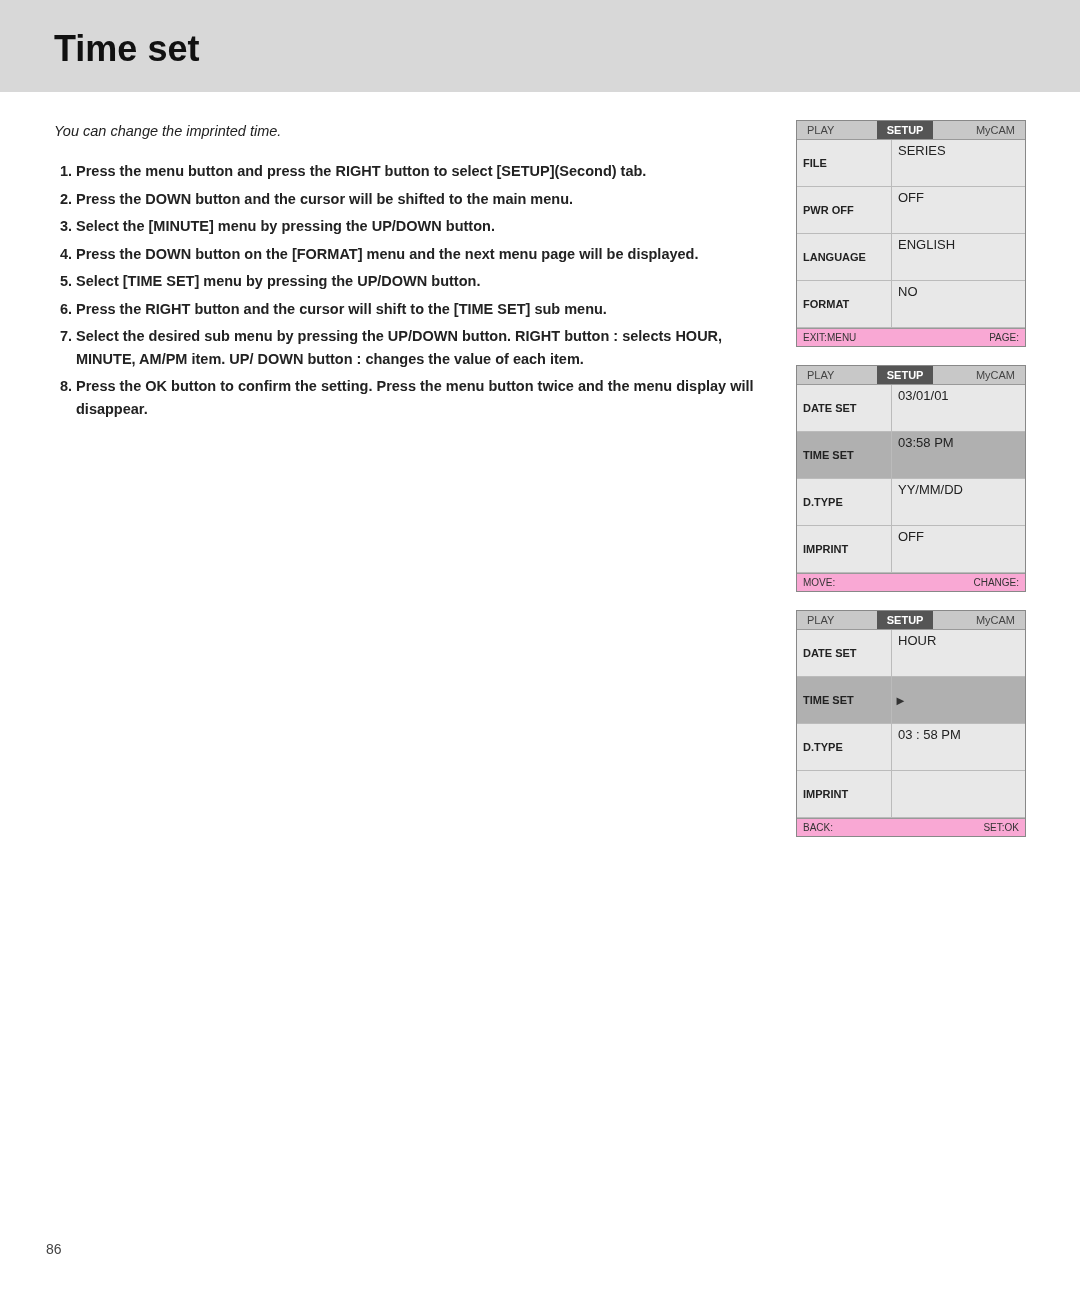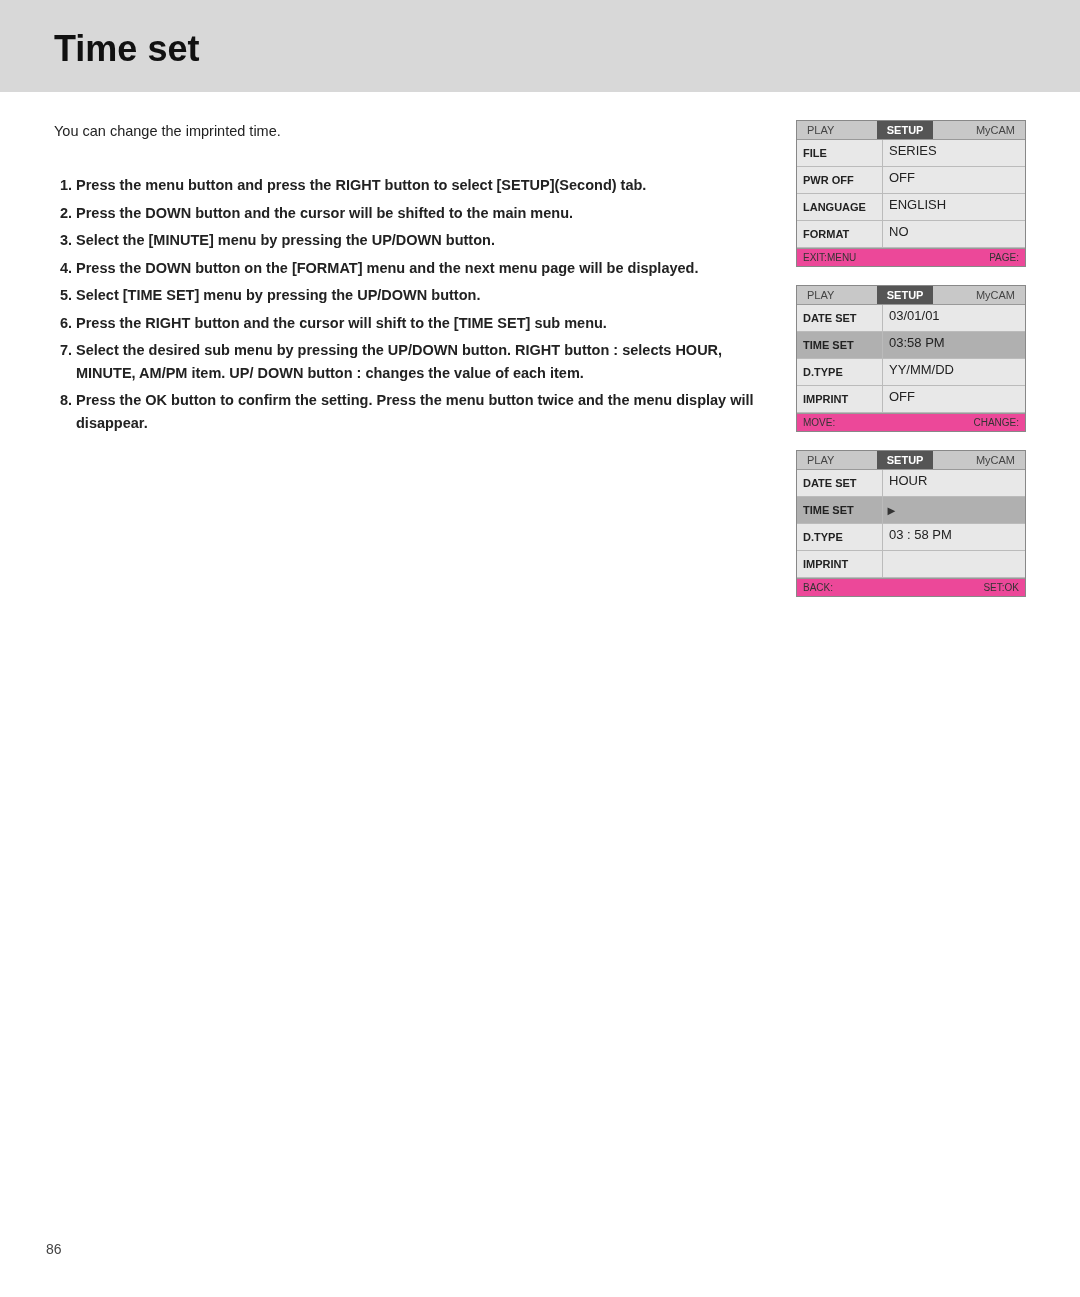--- a/index.html
+++ b/index.html
@@ -26,21 +26,22 @@
       display: flex;
       padding: 0 54px;
       gap: 40px;
     }
     .instructions {
       flex: 1;
       font-size: 14.5px;
       line-height: 1.55;
     }
     .intro-text {
-      margin-bottom: 32px;
+      margin-bottom: 18px;
+      font-style: italic;
     }
     ol {
       padding-left: 22px;
       font-weight: bold;
     }
     ol li {
       margin-bottom: 5px;
     }
     .diagrams {
       display: flex;
@@ -80,38 +81,38 @@
     }
     .menu-row {
       display: flex;
       border-bottom: 1px solid #bbb;
       background: #e8e8e8;
     }
     .menu-row.highlighted {
       background: #b0b0b0;
     }
     .menu-cell-left {
-      width: 86px;
-      padding: 7px 6px;
+      width: 95px;
+      padding: 17px 6px;
       font-weight: bold;
       font-size: 11px;
       border-right: 1px solid #bbb;
       color: #222;
     }
     .menu-cell-right {
       flex: 1;
       padding: 3px 6px;
       font-size: 13px;
       color: #222;
     }
     .menu-footer {
       display: flex;
       justify-content: space-between;
       padding: 3px 6px;
-      background: #ec4899;
+      background: #f9a8d4;
       font-size: 10px;
       color: #333;
       border-top: 1px solid #999;
     }
     
     .menu-row-with-arrow {
       display: flex;
       align-items: stretch;
     }
     .menu-arrow {

